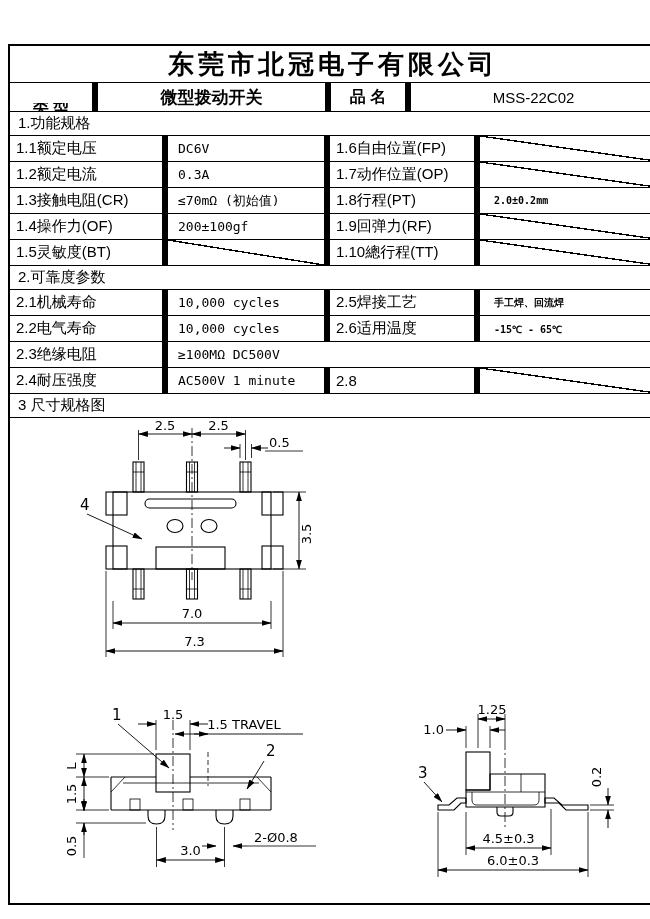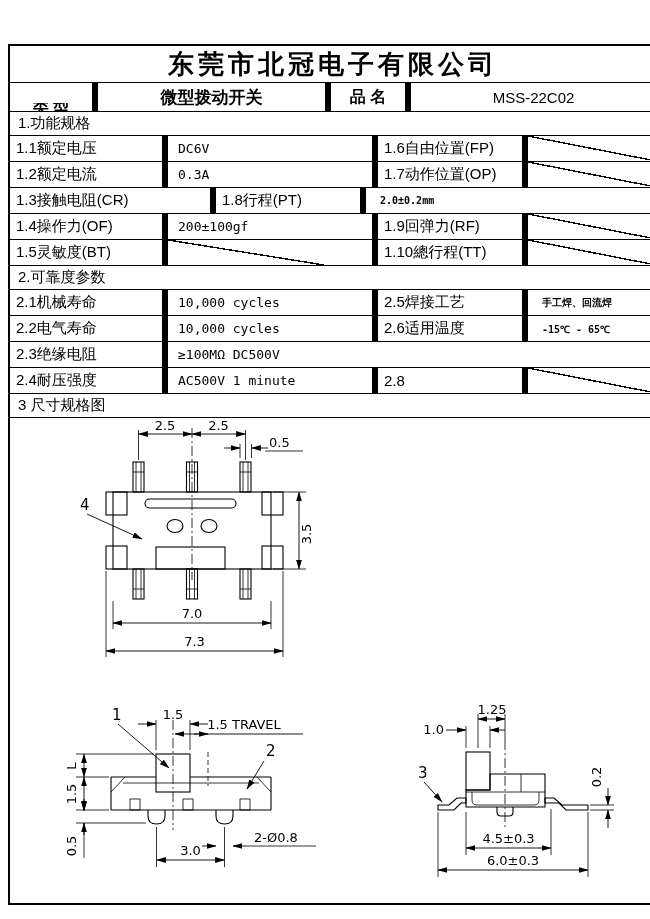--- a/index.html
+++ b/index.html
@@ -19,21 +19,21 @@
   .company-title{font-size:26px;font-weight:bold;letter-spacing:4px;}
   .row-header{height:29px;}
   .hc1{flex:0 0 82px;justify-content:center;font-weight:bold;font-size:16px;margin-top:20px;}
   .hc2{flex:0 0 233px;justify-content:center;font-weight:bold;font-size:17px;}
   .hc3{flex:0 0 80px;justify-content:center;font-weight:bold;font-size:16px;}
   .hc4{flex:1 1 auto;justify-content:center;font-family:Liberation Sans, sans-serif;font-size:15px;}
   .row-section{height:24px;font-size:15px;padding:0 8px;align-items:center;}
   .row-spec{height:26px;}
   .c1{flex:0 0 152px;font-size:15px;}
   .c2{flex:0 0 162px;font-family:"DejaVu Sans Mono","Liberation Mono",monospace;font-size:13px;padding-left:10px;}
-  .c3{flex:0 0 150px;font-size:15px;margin-left:48px;}
+  .c3{flex:0 0 150px;font-size:15px;}
   .c4{flex:1 1 auto;font-family:"DejaVu Sans Mono","Liberation Mono",monospace;font-size:10px;padding-left:14px;font-weight:bold;}
   .slash{background:linear-gradient(to top right,transparent calc(50% - 0.7px),#000 calc(50% - 0.7px),#000 calc(50% + 0.7px),transparent calc(50% + 0.7px));}
   .drawing{flex:1 1 auto;position:relative;}
   .drawing svg{position:absolute;left:0;top:0;width:100%;height:100%;}
   
   .ln{fill:none;stroke:#000;stroke-width:1.1;}
   .dl{fill:none;stroke:#000;stroke-width:0.8;}
   .dm{fill:none;stroke:#000;stroke-width:0.9;}
   .cl{fill:none;stroke:#000;stroke-width:0.8;stroke-dasharray:10 3 2 3;}
   .cl2{fill:none;stroke:#000;stroke-width:0.8;stroke-dasharray:5 3;}
@@ -65,20 +65,21 @@
     <div class="cell c4 slash"></div>
   </div>
   <div class="row row-spec">
     <div class="cell c1">1.2额定电流</div>
     <div class="cell c2">0.3A</div>
     <div class="cell c3">1.7动作位置(OP)</div>
     <div class="cell c4 slash"></div>
   </div>
   <div class="row row-spec">
     <div class="cell c1">1.3接触电阻(CR)</div>
+    <div class="cell c2">≤70mΩ (初始值)</div>
     <div class="cell c3">1.8行程(PT)</div>
     <div class="cell c4">2.0±0.2mm</div>
   </div>
   <div class="row row-spec">
     <div class="cell c1">1.4操作力(OF)</div>
     <div class="cell c2">200±100gf</div>
     <div class="cell c3">1.9回弹力(RF)</div>
     <div class="cell c4 slash"></div>
   </div>
   <div class="row row-spec">

